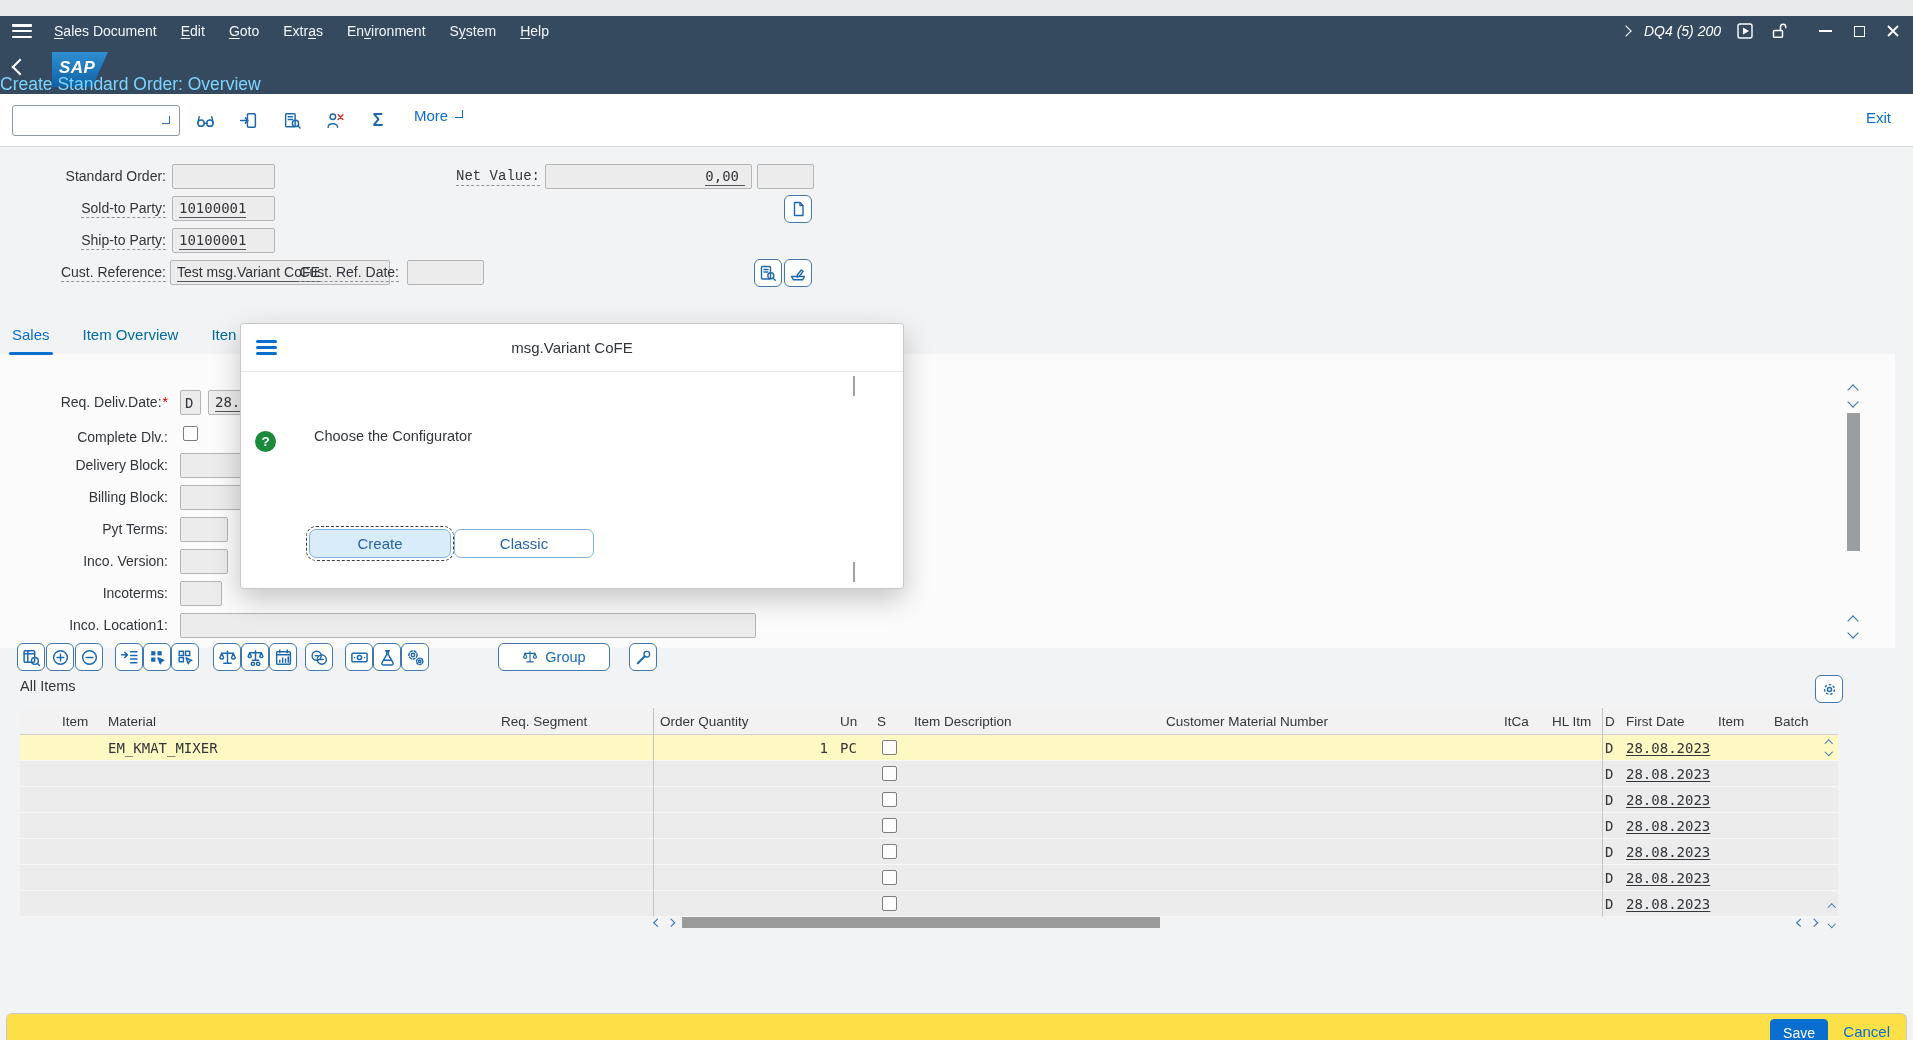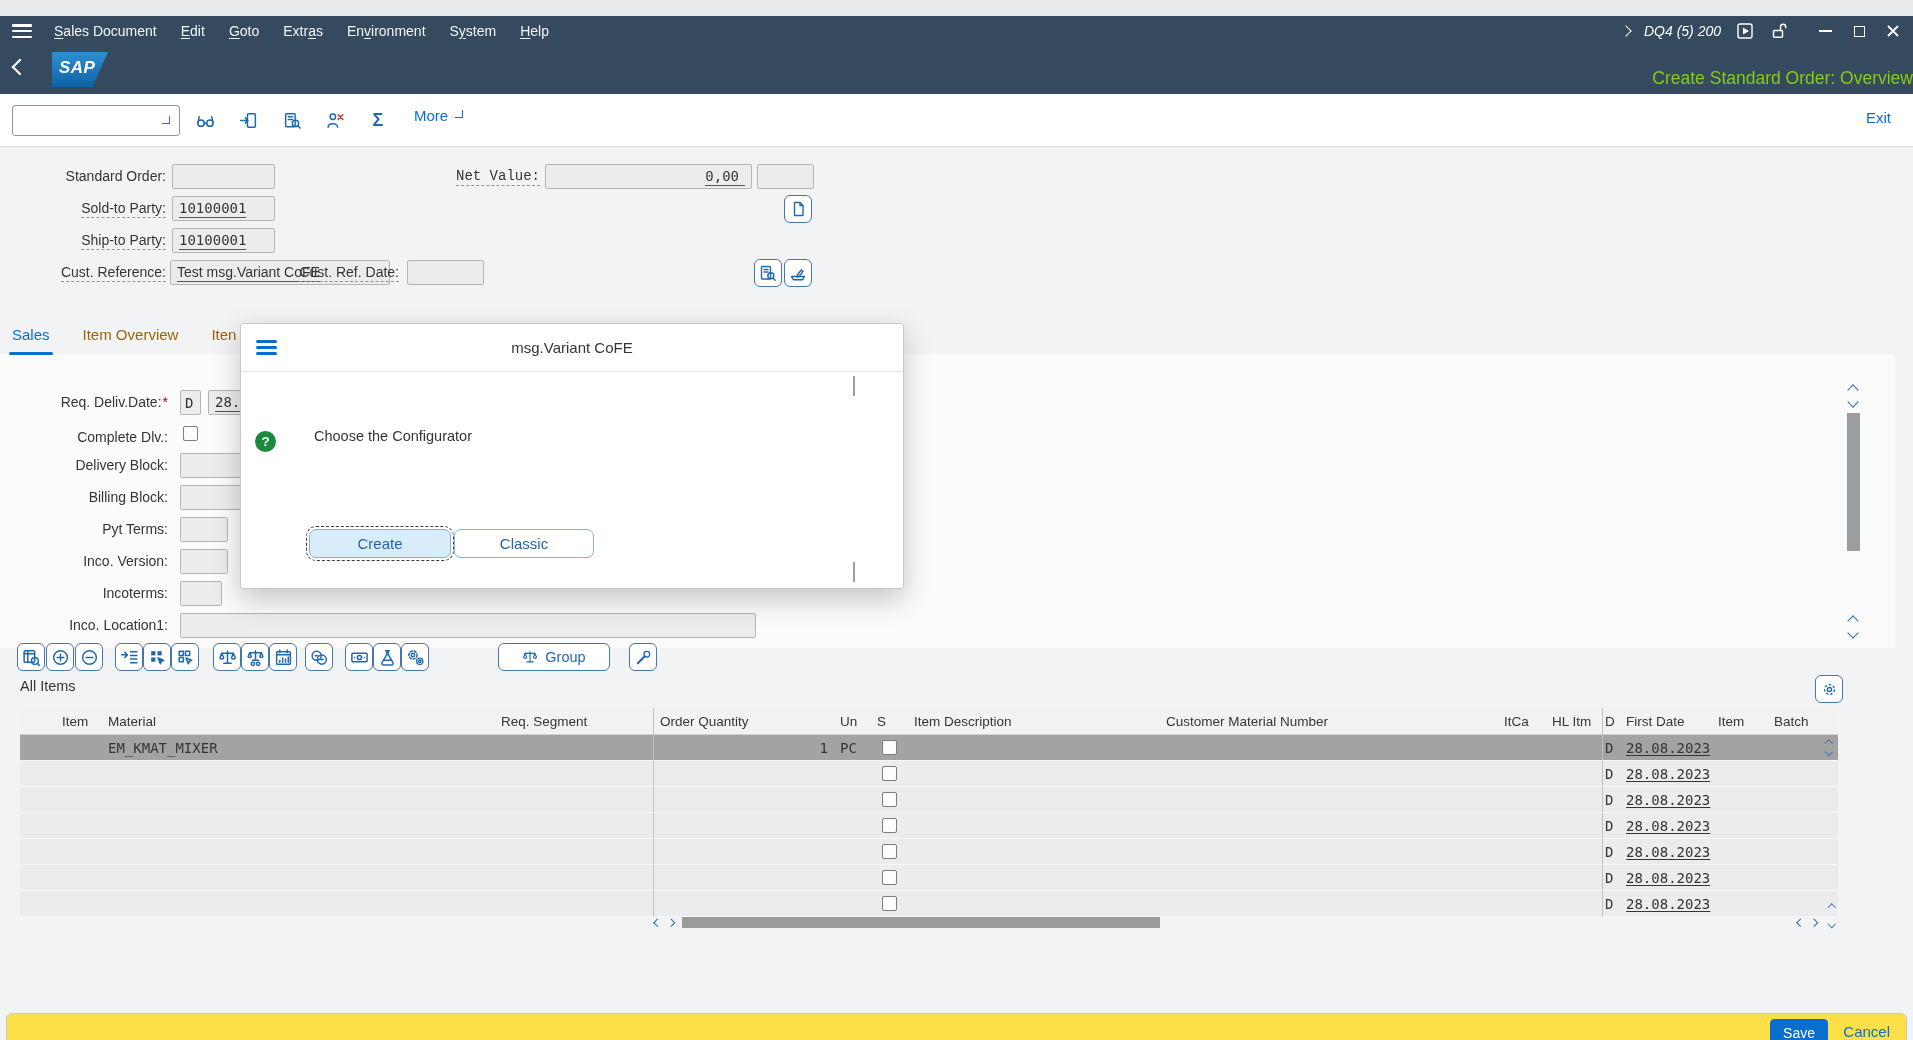--- a/index.html
+++ b/index.html
@@ -26,21 +26,21 @@
   .cv.up{transform:rotate(-135deg);} .cv.down{transform:rotate(45deg);}
   .cv.left{transform:rotate(135deg);} .cv.right{transform:rotate(-45deg);}
   .cv.w{border-color:#fff;} .cv.s{width:4.5px;height:4.5px;border-width:1.4px;}
 
   
   .titlebar{position:absolute;left:0;top:30px;width:1913px;height:48px;background:#354a5f;}
   .backbtn{position:absolute;left:14px;top:13px;cursor:pointer;}
   .backbtn .cv{width:10px;height:10px;border-width:2.2px;}
   .saplogo{position:absolute;left:52px;top:36px;width:56px;height:35px;background:linear-gradient(180deg,#2f8fd0,#0e62a6);clip-path:polygon(0 0,100% 0,72% 100%,0 100%);top:6px;}
   .saplogo span{position:absolute;left:7px;top:6px;color:#fff;font-size:17px;font-weight:bold;font-style:italic;letter-spacing:.5px;}
-  .apptitle{position:absolute;left:0;top:8px;width:100%;height:48px;line-height:48px;text-align:right;color:#84cc16;font-size:17.5px;}
+  .apptitle{position:absolute;left:0;top:14px;width:100%;height:48px;line-height:48px;text-align:left;color:#7dd3fc;font-size:17.5px;}
 
   
   .toolbar{position:absolute;left:0;top:78px;width:1913px;height:52px;background:#fff;border-bottom:1px solid #d9dadb;}
   .cmdbox{position:absolute;left:12px;top:11px;width:166px;height:29px;background:#fff;border:1px solid #8b98a5;border-radius:3px;}
   .cmdbox .cv{position:absolute;right:9px;top:10px;}
   .tbico{position:absolute;top:13px;width:34px;height:26px;display:flex;align-items:center;justify-content:center;cursor:pointer;}
   .sigma{font-size:18px;font-weight:600;color:#1d69b0;}
   .morebtn{position:absolute;left:414px;top:13px;display:flex;align-items:center;column-gap:7px;color:#0a6ed1;font-size:15px;cursor:pointer;}
   .morebtn .cv{border-color:#0a6ed1;margin-top:-3px;}
   .exitbtn{position:absolute;right:22px;top:15px;color:#0a6ed1;font-size:15px;cursor:pointer;}
@@ -53,35 +53,35 @@
   .fld{position:absolute;height:25px;background:#ececec;border:1px solid #b5b5b5;border-radius:2px;box-sizing:border-box;display:flex;align-items:center;padding:0 6px;font-size:14px;overflow:hidden;}
   .fld .uv{border-bottom:1.5px solid #54565a;line-height:17px;white-space:nowrap;}
   .mono{font-family:"DejaVu Sans Mono",monospace;}
   .fld.rt{justify-content:flex-end;}
   .cb{display:inline-block;width:15px;height:15px;background:#fdfdfd;border:1px solid #7d7d7d;border-radius:2px;box-sizing:border-box;}
   .icobtn{position:absolute;width:28px;height:28px;border:1px solid #4278ae;border-radius:6px;background:#fff;display:flex;align-items:center;justify-content:center;cursor:pointer;box-sizing:border-box;}
 
   
   .panel{position:absolute;left:0;top:338px;width:1895px;height:294px;background:#fbfbfc;}
   #tabs{position:absolute;left:0;top:306px;height:32px;display:flex;column-gap:33px;padding-left:12px;}
-  .tab{font-size:15px;color:#a16207;line-height:26px;cursor:pointer;position:relative;}
+  .tab{font-size:15px;color:#0369a1;line-height:26px;cursor:pointer;position:relative;}
   .tab.active{color:#0a6ed1;}
   .tab.active::after{content:"";position:absolute;left:-3px;right:-3px;bottom:-1px;height:3px;background:#0a6ed1;border-radius:2px;}
 
   
   .grpbtn{position:absolute;left:498px;top:627px;width:112px;height:28px;border:1px solid #4278ae;border-radius:6px;background:#fff;display:flex;align-items:center;justify-content:center;column-gap:7px;color:#1d69b0;font-size:14.5px;cursor:pointer;box-sizing:border-box;}
 
   
   .alltitle{position:absolute;left:20px;top:662px;font-size:14.5px;color:#32363a;}
   #tbl{position:absolute;left:20px;top:692px;}
   .trow{display:flex;}
   .tc{box-sizing:border-box;font-size:13.5px;padding:0 6px;display:flex;align-items:center;overflow:hidden;white-space:nowrap;}
   .thead .tc{height:27px;background:#f2f2f3;border-bottom:1px solid #cfcfcf;color:#32363a;}
   .tbody .tc{height:26px;background:#ececed;border-bottom:1px solid #f7f7f8;font-size:14px;}
-  .tbody .trow.sel .tc{background:#a3a3a3;}
+  .tbody .trow.sel .tc{background:#fef9c3;}
   .tc.rt{justify-content:flex-end;} .tc.ct{justify-content:center;padding:0;}
   .tc.divl{border-left:1px solid #c2c2c2;}
   .tc .date{font-family:"DejaVu Sans Mono",monospace;text-decoration:underline;text-underline-offset:2px;}
   .rowscroll{display:flex;flex-direction:column;align-items:center;justify-content:center;row-gap:3px;width:100%;}
 
   
   .hthumb{position:absolute;background:#9b9b9b;}
   .vthumb{position:absolute;background:#9b9ea1;}
 
   

